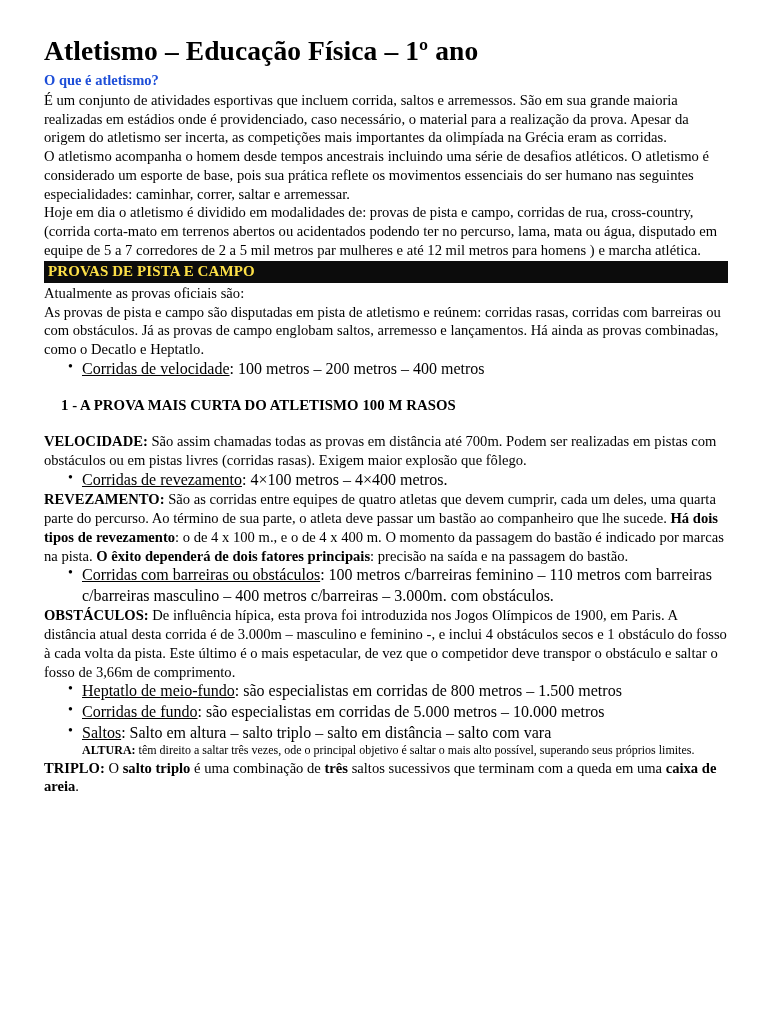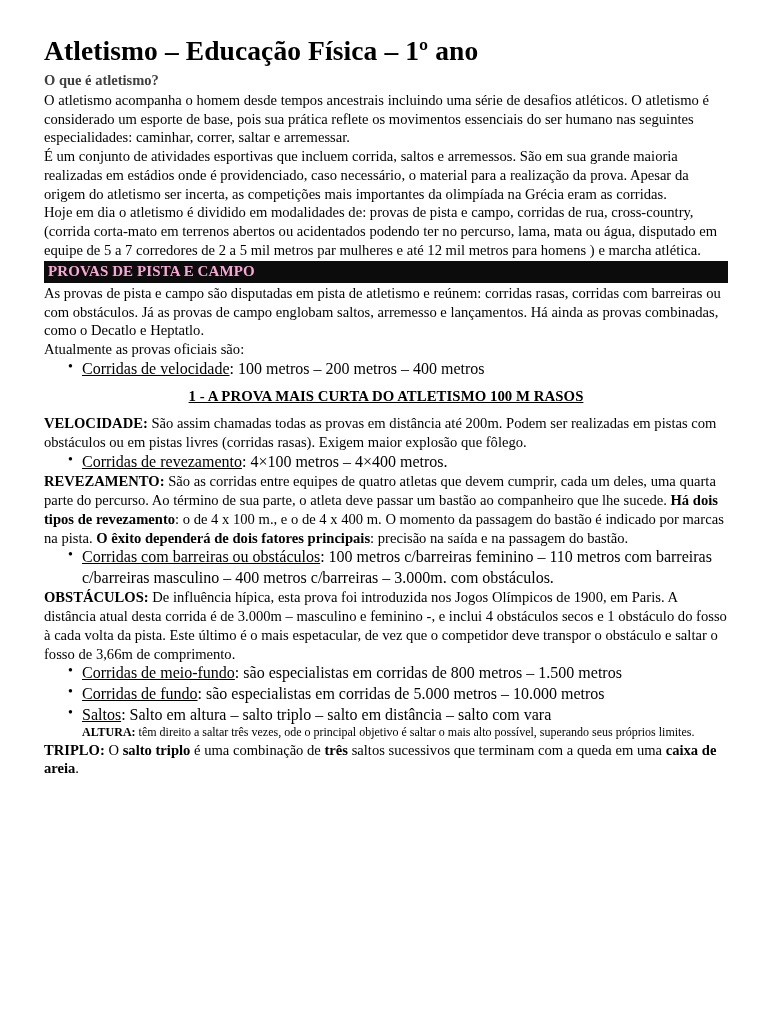--- a/index.html
+++ b/index.html
@@ -26,34 +26,34 @@
     font-size: 27.5px;
     font-weight: bold;
     line-height: 1.12;
     letter-spacing: 0.1px;
     margin: 0 0 4px 0;
     white-space: nowrap;
   }
   .doc-subtitle {
     font-size: 14.5px;
     font-weight: bold;
-    color: #404040;
+    color: #1d4ed8;
     line-height: 1.25;
     margin: 0 0 2px 0;
   }
   p.body {
     font-size: 14.6px;
     line-height: 1.285;
     margin: 0;
     text-align: left;
     max-width: 686px;
   }
   .banner {
     background: #0c0c0c;
-    color: #f9a8d4;
+    color: #fde047;
     font-size: 15px;
     font-weight: bold;
     line-height: 1.28;
     padding: 1px 4px 2px 4px;
     margin: 1px 0 1px 0;
     width: 684px;
     box-sizing: border-box;
     letter-spacing: 0.1px;
   }
   ul.bullets {
@@ -73,78 +73,76 @@
     position: absolute;
     left: 24px;
     top: -1px;
     font-size: 14px;
   }
   .u { text-decoration: underline; }
   .b { font-weight: bold; text-align: center; }
   .centered-head {
     font-size: 14.8px;
     font-weight: bold;
-    text-decoration: underline;
-    text-align: center;
     line-height: 1.28;
     max-width: 686px;
-    margin: 8px;
+    margin: 17px;
     letter-spacing: 0.05px;
   }
   .indent-sub {
     font-size: 12px;
     line-height: 1.285;
     margin: 0;
     padding-left: 38px;
     max-width: 686px;
   }
 </style>
 </head>
 <body>
 
 <div class="page">
 
   <h1 class="doc-title">Atletismo – Educação Física – 1º ano</h1>
 
   <div class="doc-subtitle">O que é atletismo?</div>
 
+  <p class="body">É um conjunto de atividades esportivas que incluem corrida, saltos e arremessos. São em sua grande maioria realizadas em estádios onde é providenciado, caso necessário, o material para a realização da prova. Apesar da origem do atletismo ser incerta, as competições mais importantes da olimpíada na Grécia eram as corridas.</p>
+
   <p class="body">O atletismo acompanha o homem desde tempos ancestrais incluindo uma série de desafios atléticos. O atletismo é considerado um esporte de base, pois sua prática reflete os movimentos essenciais do ser humano nas seguintes especialidades: caminhar, correr, saltar e arremessar.</p>
-
-  <p class="body">É um conjunto de atividades esportivas que incluem corrida, saltos e arremessos. São em sua grande maioria realizadas em estádios onde é providenciado, caso necessário, o material para a realização da prova. Apesar da origem do atletismo ser incerta, as competições mais importantes da olimpíada na Grécia eram as corridas.</p>
 
   <p class="body">Hoje em dia o atletismo é dividido em modalidades de: provas de pista e campo, corridas de rua, cross-country,(corrida corta-mato em terrenos abertos ou acidentados podendo ter no percurso, lama, mata ou água, disputado em equipe de 5 a 7 corredores de 2 a 5 mil metros par mulheres e até 12 mil metros para homens ) e marcha atlética.</p>
 
   <div class="banner">PROVAS DE PISTA E CAMPO</div>
 
+  <p class="body">Atualmente as provas oficiais são:</p>
+
   <p class="body">As provas de pista e campo são disputadas em pista de atletismo e reúnem: corridas rasas, corridas com barreiras ou com obstáculos. Já as provas de campo englobam saltos, arremesso e lançamentos. Há ainda as provas combinadas, como o Decatlo e Heptatlo.</p>
-
-  <p class="body">Atualmente as provas oficiais são:</p>
 
   <ul class="bullets">
     <li class="bullet"><span class="u">Corridas de velocidade</span><span>: 100 metros – 200 metros – 400 metros</span></li>
   </ul>
 
   <p class="centered-head">1 - A PROVA MAIS CURTA DO ATLETISMO 100 M RASOS</p>
 
-  <p class="body"><span class="b">VELOCIDADE:</span><span> São assim chamadas todas as provas em distância até 200m. Podem ser realizadas em pistas com obstáculos ou em pistas livres (corridas rasas). Exigem maior explosão que fôlego.</span></p>
+  <p class="body"><span class="b">VELOCIDADE:</span><span> São assim chamadas todas as provas em distância até 700m. Podem ser realizadas em pistas com obstáculos ou em pistas livres (corridas rasas). Exigem maior explosão que fôlego.</span></p>
 
   <ul class="bullets">
     <li class="bullet"><span class="u">Corridas de revezamento</span><span>: 4×100 metros – 4×400 metros.</span></li>
   </ul>
 
   <p class="body"><span class="b">REVEZAMENTO:</span><span> São as corridas entre equipes de quatro atletas que devem cumprir, cada um deles, uma quarta parte do percurso. Ao término de sua parte, o atleta deve passar um bastão ao companheiro que lhe sucede. </span><span class="b">Há dois tipos de revezamento</span><span>: o de 4 x 100 m., e o de 4 x 400 m. O momento da passagem do bastão é indicado por marcas na pista. </span><span class="b">O êxito dependerá de dois fatores principais</span><span>: precisão na saída e na passagem do bastão.</span></p>
 
   <ul class="bullets">
     <li class="bullet"><span class="u">Corridas com barreiras ou obstáculos</span><span>: 100 metros c/barreiras feminino – 110 metros com barreiras c/barreiras masculino – 400 metros c/barreiras – 3.000m. com obstáculos.</span></li>
   </ul>
 
   <p class="body"><span class="b">OBSTÁCULOS:</span><span> De influência hípica, esta prova foi introduzida nos Jogos Olímpicos de 1900, em Paris. A distância atual desta corrida é de 3.000m – masculino e feminino -, e inclui 4 obstáculos secos e 1 obstáculo do fosso à cada volta da pista. Este último é o mais espetacular, de vez que o competidor deve transpor o obstáculo e saltar o fosso de 3,66m de comprimento.</span></p>
 
   <ul class="bullets">
-    <li class="bullet"><span class="u">Corridas de meio-fundo</span><span>: são especialistas em corridas de 800 metros – 1.500 metros</span></li>
+    <li class="bullet"><span class="u">Heptatlo de meio-fundo</span><span>: são especialistas em corridas de 800 metros – 1.500 metros</span></li>
     <li class="bullet"><span class="u">Corridas de fundo</span><span>:  são especialistas em corridas de 5.000 metros – 10.000 metros</span></li>
     <li class="bullet"><span class="u">Saltos</span><span>: Salto em altura – salto triplo – salto em distância – salto com vara</span></li>
   </ul>
 
   <p class="indent-sub"><span class="b">ALTURA:</span><span> têm direito a saltar três vezes, ode o principal objetivo é saltar o mais alto possível, superando seus próprios limites.</span></p>
 
   <p class="body"><span class="b">TRIPLO:</span><span> O </span><span class="b">salto triplo</span><span> é uma combinação de </span><span class="b">três</span><span> saltos sucessivos que terminam com a queda em uma </span><span class="b">caixa de areia</span><span>.</span></p>
 
 </div>
 

